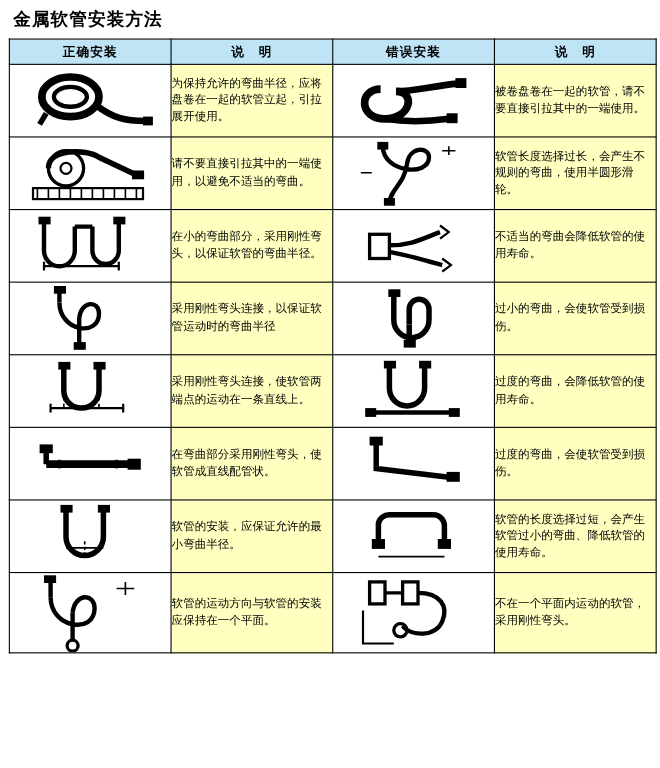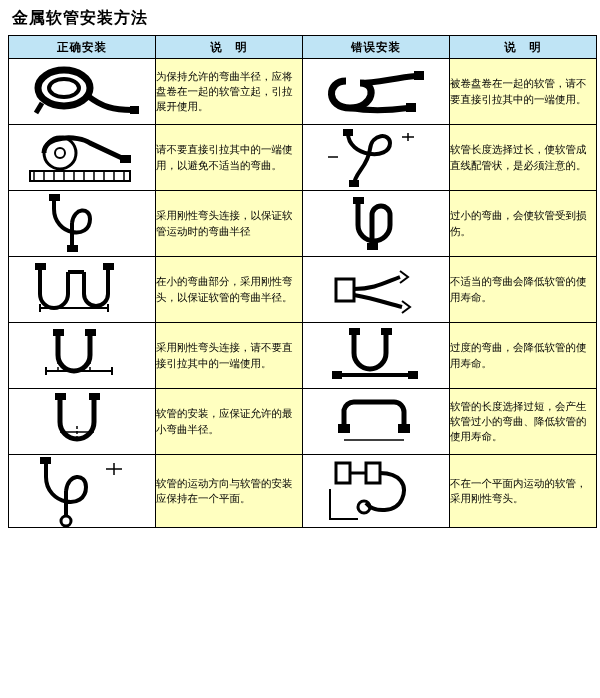--- a/index.html
+++ b/index.html
@@ -106,43 +106,21 @@
         <td class="desc">请不要直接引拉其中的一端使用，以避免不适当的弯曲。</td>
         <td class="fig">
           <svg width="124" height="62" viewBox="0 0 124 62">
             <path d="M34 6 C34 30 76 34 76 16 C76 6 58 6 56 22 C54 40 40 46 40 58" fill="none" stroke="#000" stroke-width="4"></path>
             <rect x="29" y="2" width="10" height="7" fill="#000"></rect>
             <rect x="35" y="53" width="10" height="7" fill="#000"></rect>
             <path d="M88 10 L100 10 M94 6 L94 14" stroke="#000" stroke-width="1.5"></path>
             <path d="M14 30 L24 30" stroke="#000" stroke-width="1.5"></path>
           </svg>
         </td>
-        <td class="desc">软管长度选择过长，使软管成直线配管状，是必须注意的。</td>
-      </tr>
-
-      <tr class="rowh">
-        <td class="fig">
-          <svg width="124" height="62" viewBox="0 0 124 62">
-            <path d="M34 4 L34 16" stroke="#000" stroke-width="4"></path>
-            <path d="M34 16 C34 42 70 48 70 26 C70 14 54 14 52 30" fill="none" stroke="#000" stroke-width="4"></path>
-            <path d="M52 30 L52 56" stroke="#000" stroke-width="4"></path>
-            <rect x="29" y="1" width="11" height="7" fill="#000"></rect>
-            <rect x="47" y="52" width="11" height="7" fill="#000"></rect>
-          </svg>
-        </td>
-        <td class="desc">采用刚性弯头连接，以保证软管运动时的弯曲半径</td>
-        <td class="fig">
-          <svg width="124" height="58" viewBox="0 0 124 58">
-            <path d="M44 6 L44 30 A16 16 0 0 0 76 30 L76 20 A9 9 0 0 0 58 20 L58 34" fill="none" stroke="#000" stroke-width="5"></path>
-            <rect x="39" y="2" width="11" height="7" fill="#000"></rect>
-            <path d="M58 34 L58 52" stroke="#000" stroke-width="5"></path>
-            <rect x="53" y="48" width="11" height="7" fill="#000"></rect>
-          </svg>
-        </td>
-        <td class="desc">过小的弯曲，会使软管受到损伤。</td>
+        <td class="desc">软管长度选择过长，会产生不规则的弯曲，使用半圆形滑轮。</td>
       </tr>
 
       <tr class="rowh">
         <td class="fig">
           <svg width="124" height="60" viewBox="0 0 124 60">
             <path d="M20 8 L20 34 A14 14 0 0 0 48 34 L48 12" fill="none" stroke="#000" stroke-width="4"></path>
             <path d="M48 12 L64 12" stroke="#000" stroke-width="4"></path>
             <path d="M64 12 L64 34 A12 12 0 0 0 88 34 L88 8" fill="none" stroke="#000" stroke-width="4"></path>
             <rect x="15" y="3" width="11" height="7" fill="#000"></rect>
             <rect x="83" y="3" width="11" height="7" fill="#000"></rect>
@@ -158,43 +136,85 @@
             <path d="M40 34 C62 38 72 42 88 46" fill="none" stroke="#000" stroke-width="4"></path>
             <path d="M86 10 L94 16 L86 22" fill="none" stroke="#000" stroke-width="2"></path>
             <path d="M88 40 L96 46 L88 52" fill="none" stroke="#000" stroke-width="2"></path>
           </svg>
         </td>
         <td class="desc">不适当的弯曲会降低软管的使用寿命。</td>
       </tr>
 
       <tr class="rowh">
         <td class="fig">
+          <svg width="124" height="62" viewBox="0 0 124 62">
+            <path d="M34 4 L34 16" stroke="#000" stroke-width="4"></path>
+            <path d="M34 16 C34 42 70 48 70 26 C70 14 54 14 52 30" fill="none" stroke="#000" stroke-width="4"></path>
+            <path d="M52 30 L52 56" stroke="#000" stroke-width="4"></path>
+            <rect x="29" y="1" width="11" height="7" fill="#000"></rect>
+            <rect x="47" y="52" width="11" height="7" fill="#000"></rect>
+          </svg>
+        </td>
+        <td class="desc">采用刚性弯头连接，以保证软管运动时的弯曲半径</td>
+        <td class="fig">
+          <svg width="124" height="58" viewBox="0 0 124 58">
+            <path d="M44 6 L44 30 A16 16 0 0 0 76 30 L76 20 A9 9 0 0 0 58 20 L58 34" fill="none" stroke="#000" stroke-width="5"></path>
+            <rect x="39" y="2" width="11" height="7" fill="#000"></rect>
+            <path d="M58 34 L58 52" stroke="#000" stroke-width="5"></path>
+            <rect x="53" y="48" width="11" height="7" fill="#000"></rect>
+          </svg>
+        </td>
+        <td class="desc">过小的弯曲，会使软管受到损伤。</td>
+      </tr>
+
+      <tr class="rowh">
+        <td class="fig">
           <svg width="124" height="58" viewBox="0 0 124 58">
             <path d="M38 6 L38 28 A16 16 0 0 0 70 28 L70 6" fill="none" stroke="#000" stroke-width="5"></path>
             <rect x="33" y="2" width="11" height="7" fill="#000"></rect>
             <rect x="65" y="2" width="11" height="7" fill="#000"></rect>
             <path d="M26 44 L92 44" stroke="#000" stroke-width="2"></path>
             <path d="M26 40 L26 48 M92 40 L92 48" stroke="#000" stroke-width="2"></path>
             <path d="M38 34 L38 44 M70 34 L70 44" stroke="#000" stroke-width="1.5" stroke-dasharray="3,3"></path>
           </svg>
         </td>
-        <td class="desc">采用刚性弯头连接，请不要直接引拉其中的一端使用。</td>
+        <td class="desc">采用刚性弯头连接，使软管两端点的运动在一条直线上。</td>
         <td class="fig">
           <svg width="124" height="58" viewBox="0 0 124 58">
             <path d="M40 4 L40 26 A16 16 0 0 0 72 26 L72 4" fill="none" stroke="#000" stroke-width="5"></path>
             <rect x="35" y="1" width="11" height="7" fill="#000"></rect>
             <rect x="67" y="1" width="11" height="7" fill="#000"></rect>
             <path d="M22 48 L98 48" stroke="#000" stroke-width="4"></path>
             <rect x="18" y="44" width="10" height="8" fill="#000"></rect>
             <rect x="94" y="44" width="10" height="8" fill="#000"></rect>
           </svg>
         </td>
         <td class="desc">过度的弯曲，会降低软管的使用寿命。</td>
       </tr>
 
+      <tr class="rowh">
+        <td class="fig">
+          <svg width="124" height="56" viewBox="0 0 124 56">
+            <path d="M22 16 L22 28" stroke="#000" stroke-width="5"></path>
+            <path d="M22 28 L100 28" stroke="#000" stroke-width="7"></path>
+            <rect x="16" y="10" width="12" height="8" fill="#000"></rect>
+            <rect x="96" y="23" width="12" height="10" fill="#000"></rect>
+            <path d="M34 24 L34 32 M86 24 L86 32" stroke="#000" stroke-width="2"></path>
+          </svg>
+        </td>
+        <td class="desc">在弯曲部分采用刚性弯头，使软管成直线配管状。</td>
+        <td class="fig">
+          <svg width="124" height="56" viewBox="0 0 124 56">
+            <path d="M28 8 L28 32 L96 40" fill="none" stroke="#000" stroke-width="5"></path>
+            <rect x="22" y="3" width="12" height="8" fill="#000"></rect>
+            <rect x="92" y="35" width="12" height="9" fill="#000"></rect>
+          </svg>
+        </td>
+        <td class="desc">过度的弯曲，会使软管受到损伤。</td>
+      </tr>
 
       <tr class="rowh">
         <td class="fig">
           <svg width="124" height="60" viewBox="0 0 124 60">
             <path d="M40 4 L40 30 A17 17 0 0 0 74 30 L74 4" fill="none" stroke="#000" stroke-width="5"></path>
             <rect x="35" y="1" width="11" height="7" fill="#000"></rect>
             <rect x="69" y="1" width="11" height="7" fill="#000"></rect>
             <path d="M40 40 L74 40" stroke="#000" stroke-width="1.5"></path>
             <path d="M57 34 L57 46" stroke="#000" stroke-width="1.5" stroke-dasharray="3,2"></path>
           </svg>

